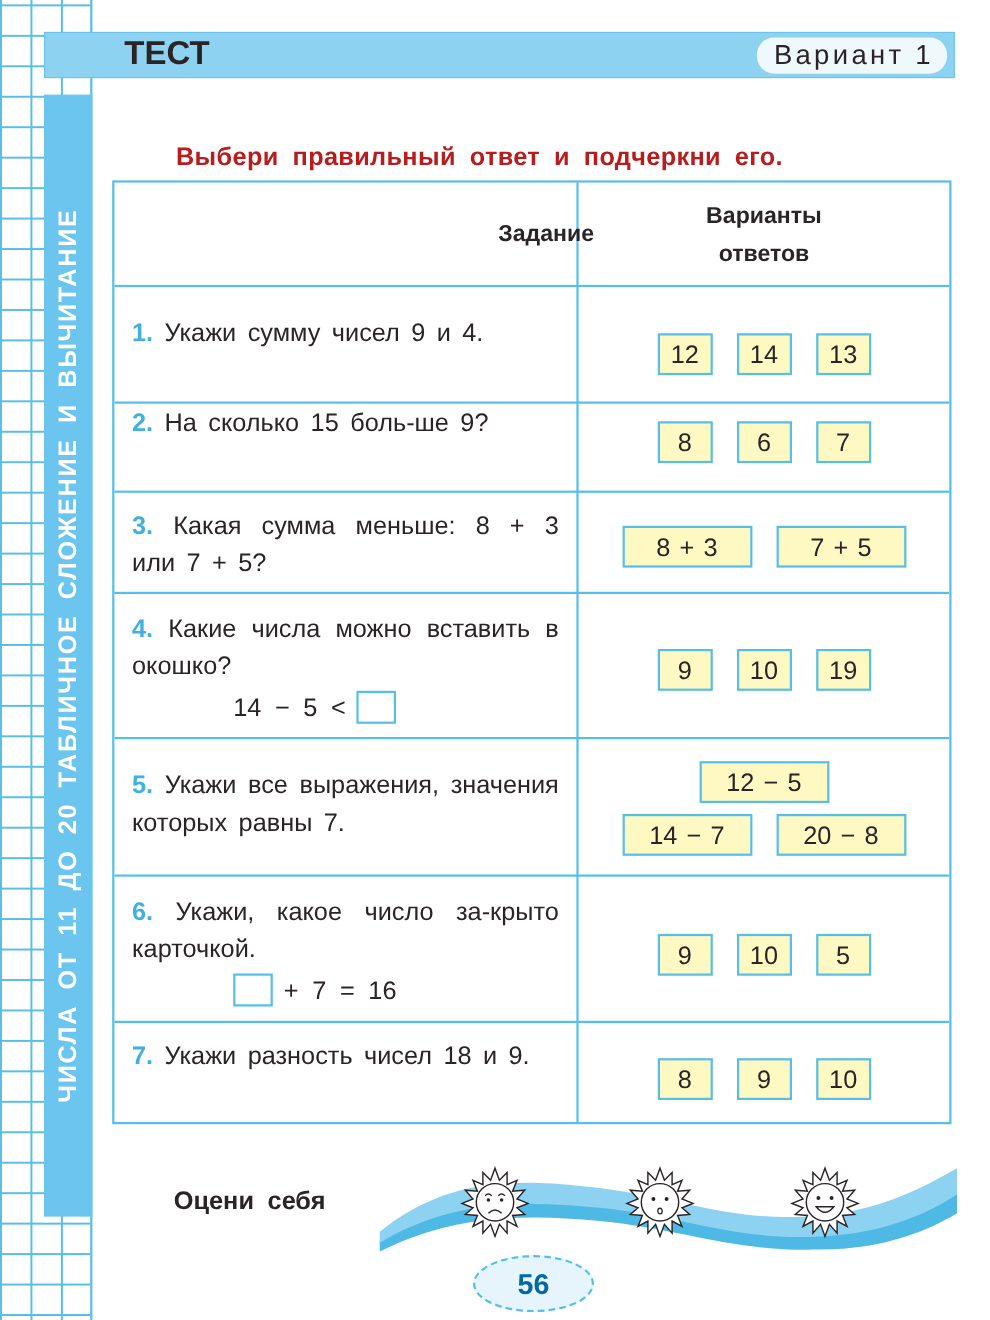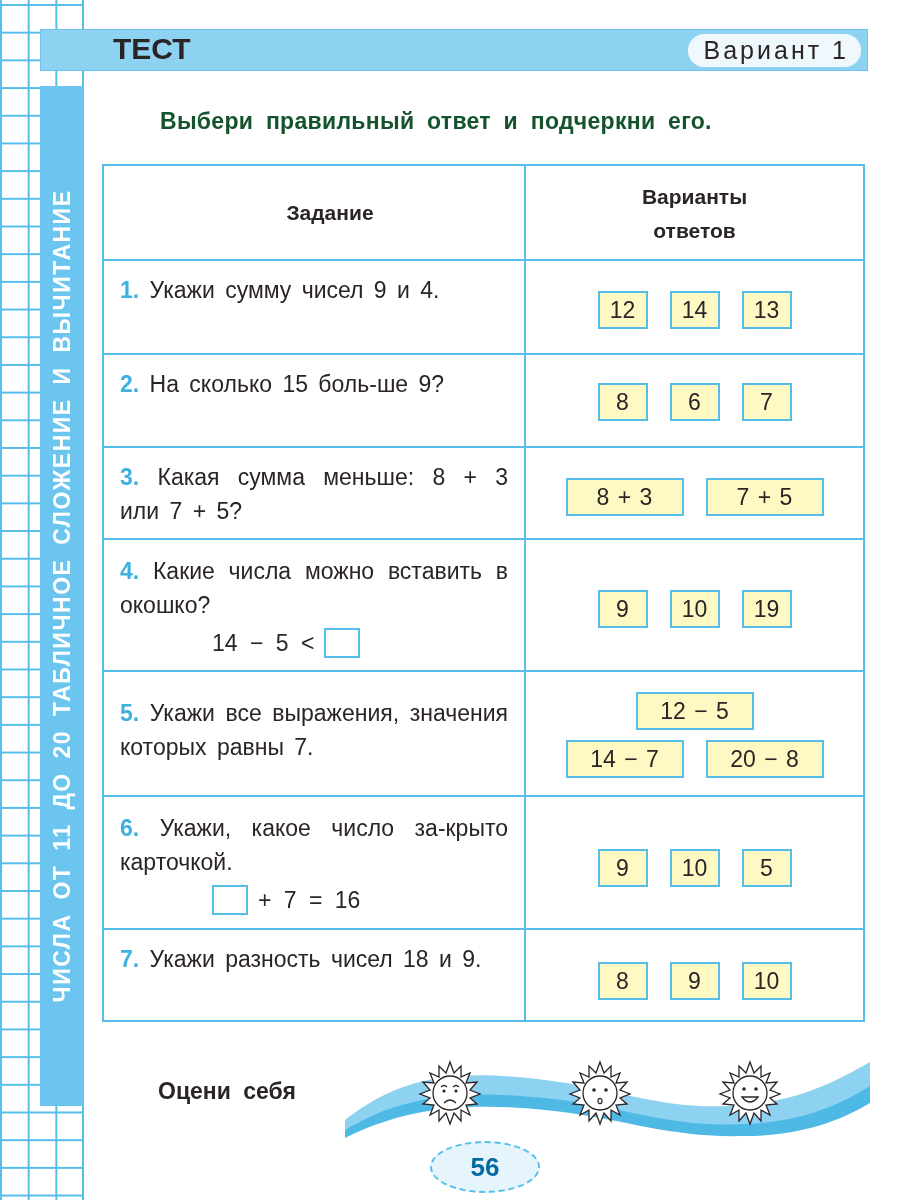--- a/index.html
+++ b/index.html
@@ -39,22 +39,22 @@
     background: #6cc5ee;
   }
   .topic-text {
     position: absolute; left: 50%; top: 50%;
     transform: translate(-50%, -50%) rotate(-90deg);
     white-space: nowrap; color: #ffffff; font-weight: bold; font-size: 23px;
     letter-spacing: 1.5px; word-spacing: 6px;
   }
 
   .instruction {
-    position: absolute; left: 160px; top: 108px; font-size: 23px; font-weight: bold;
-    color: #14532d; word-spacing: 6px; letter-spacing: 0.3px;
+    position: absolute; left: 160px; top: 129px; font-size: 23px; font-weight: bold;
+    color: #b91c1c; word-spacing: 6px; letter-spacing: 0.3px;
   }
 
   
   .task-table {
     position: absolute; left: 102px; top: 164px; width: 763px; height: 858px;
     border: 2px solid #55bfe9;
   }
   .row {
     position: absolute; left: 0; width: 100%;
     border-bottom: 2px solid #55bfe9;
@@ -117,29 +117,29 @@
   <div class="topic-text">ЧИСЛА ОТ 11 ДО 20   ТАБЛИЧНОЕ СЛОЖЕНИЕ И ВЫЧИТАНИЕ</div>
 </div>
 
 <div class="instruction">Выбери правильный ответ и подчеркни его.</div>
 
 <div class="task-table">
   <div class="col-divider"></div>
 
   <div class="row" style="top:0;height:95px;">
     <div class="cell-task">
-      <div class="th" style="top:30px;">Задание</div>
+      <div class="th" style="top:30px;text-align:right;">Задание</div>
     </div>
     <div class="cell-answers">
       <div class="th" style="top:48px;">ответов</div>
       <div class="th" style="top:14px;">Варианты</div>
     </div>
   </div>
 
-  <div class="row" style="top:95px;height:94px;">
+  <div class="row" style="top:107px;height:94px;">
     <div class="cell-task">
       <div class="task-text" style="top:12px;">
         <span class="task-num">1.</span>
         <span>Укажи сумму чисел 9 и 4.</span>
       </div>
     </div>
     <div class="cell-answers">
       <div class="opts" style="top:30px;">
         <div class="opt">12</div>
         <div class="opt">14</div>

